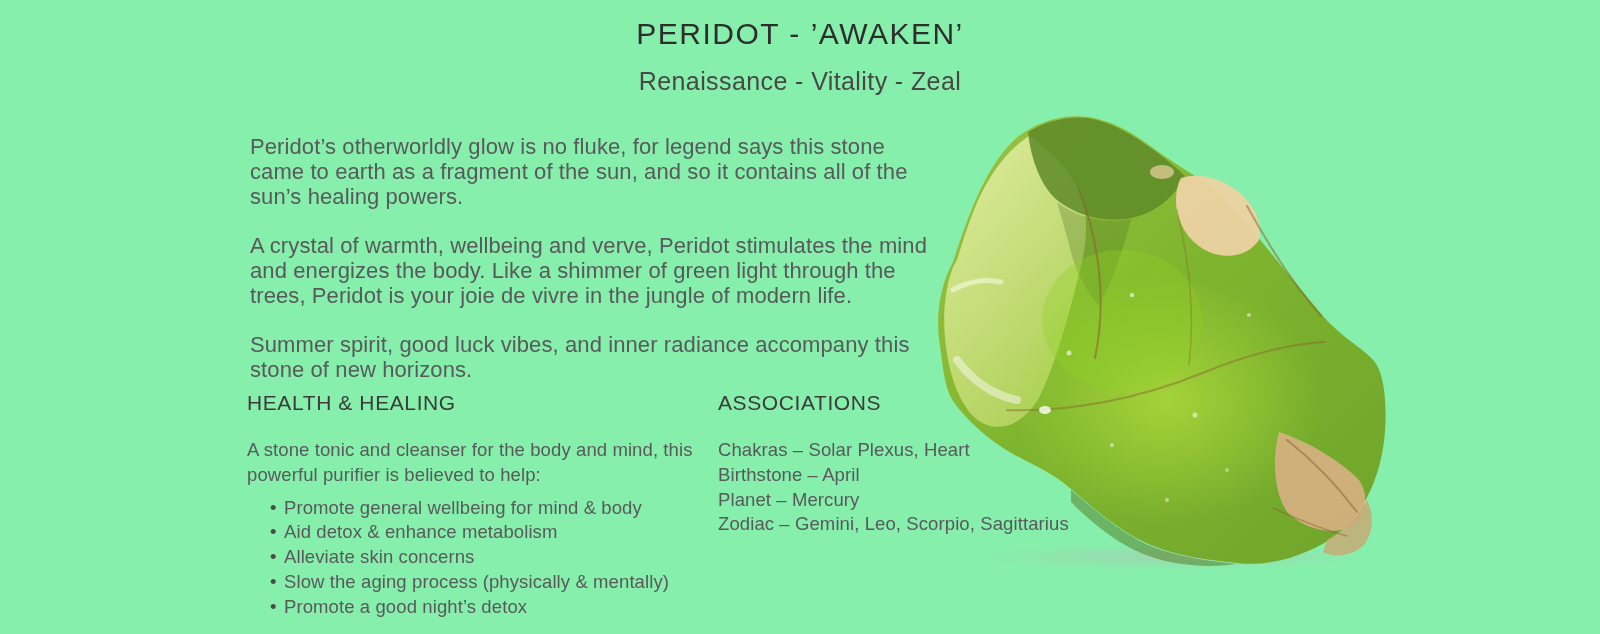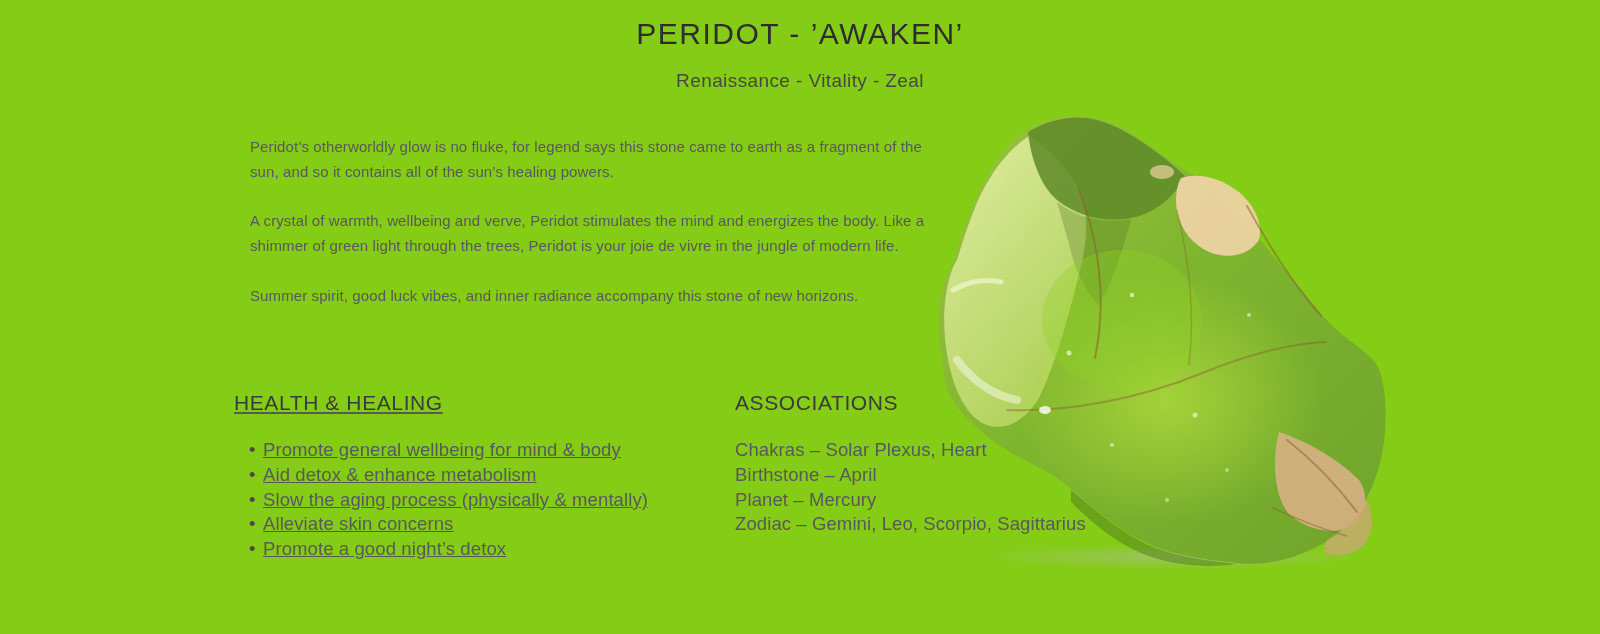--- a/index.html
+++ b/index.html
@@ -1,41 +1,41 @@
 <!DOCTYPE html>
 <html><head>
 <meta charset="utf-8">
 <style>
   html,body{margin:0;padding:0;background:#ffffff;}
   .page{
-    position:relative;width:1600px;height:634px;background:#84cc16;
+    position:relative;width:1600px;height:634px;background:#86efac;
     font-family:"Liberation Sans", sans-serif;overflow:hidden;color:#58595b;
   }
   .page-title{
     position:absolute;top:14px;left:0;width:1600px;text-align:center;
     font-size:30px;line-height:40px;font-weight:400;letter-spacing:1.5px;color:#2d2d2d;margin:0;
   }
   .page-subtitle{
     position:absolute;top:68px;left:0;width:1600px;text-align:center;
-    font-size:19px;line-height:26px;letter-spacing:.4px;color:#474747;
+    font-size:25px;line-height:26px;letter-spacing:.4px;color:#474747;
   }
   .intro{
     position:absolute;left:250px;top:135px;width:680px;
-    font-size:15px;line-height:24.8px;color:#58595b;letter-spacing:.1px;
+    font-size:22px;line-height:24.8px;color:#58595b;letter-spacing:.1px;
   }
   .intro p{margin:0 0 24.8px 0;}
   .col{position:absolute;top:390px;font-size:18.5px;line-height:24.8px;letter-spacing:.1px;color:#58595b;}
-  .col-health{left:234px;width:505px;text-decoration:underline;}
-  .col-assoc{left:718px;width:430px;margin-left:17px;}
+  .col-health{left:247px;width:505px;}
+  .col-assoc{left:718px;width:430px;}
   .col h2{
     margin:0 0 22px 0;font-size:21px;line-height:26px;font-weight:400;
     letter-spacing:.6px;color:#3b3b3b;
   }
   .col p{margin:0;}
-  ul.bullets{list-style:none;margin:0;padding:0;}
+  ul.bullets{list-style:none;margin:8px;padding:0;}
   ul.bullets li{position:relative;padding-left:29px;}
   ul.bullets li::before{
     content:"\2022";position:absolute;left:15px;top:0;color:#4a4a4c;font-size:18.5px;
   }
   .assoc-line{white-space:nowrap;}
   .crystal{position:absolute;left:927px;top:110px;width:460px;height:460px;}
   .crystal svg{display:block;width:460px;height:460px;}
 </style>
 </head>
 <body>
@@ -46,25 +46,26 @@
   <div class="page-subtitle">Renaissance - Vitality - Zeal</div>
 
   <div class="intro">
     <p>Peridot’s otherworldly glow is no fluke, for legend says this stone came to earth as a fragment of the sun, and so it contains all of the sun’s healing powers.</p>
     <p>A crystal of warmth, wellbeing and verve, Peridot stimulates the mind and energizes the body. Like a shimmer of green light through the trees, Peridot is your joie de vivre in the jungle of modern life.</p>
     <p>Summer spirit, good luck vibes, and inner radiance accompany this stone of new horizons.</p>
   </div>
 
   <section class="col col-health">
     <h2>HEALTH &amp; HEALING</h2>
+    <p>A stone tonic and cleanser for the body and mind, this powerful purifier is believed to help:</p>
     <ul class="bullets">
       <li>Promote general wellbeing for mind &amp; body</li>
       <li>Aid detox &amp; enhance metabolism</li>
+      <li>Alleviate skin concerns</li>
       <li>Slow the aging process (physically &amp; mentally)</li>
-      <li>Alleviate skin concerns</li>
       <li>Promote a good night’s detox</li>
     </ul>
   </section>
 
   <section class="col col-assoc">
     <h2>ASSOCIATIONS</h2>
     <div class="assoc-line">Chakras – Solar Plexus, Heart</div>
     <div class="assoc-line">Birthstone – April</div>
     <div class="assoc-line">Planet – Mercury</div>
     <div class="assoc-line">Zodiac – Gemini, Leo, Scorpio, Sagittarius</div>

